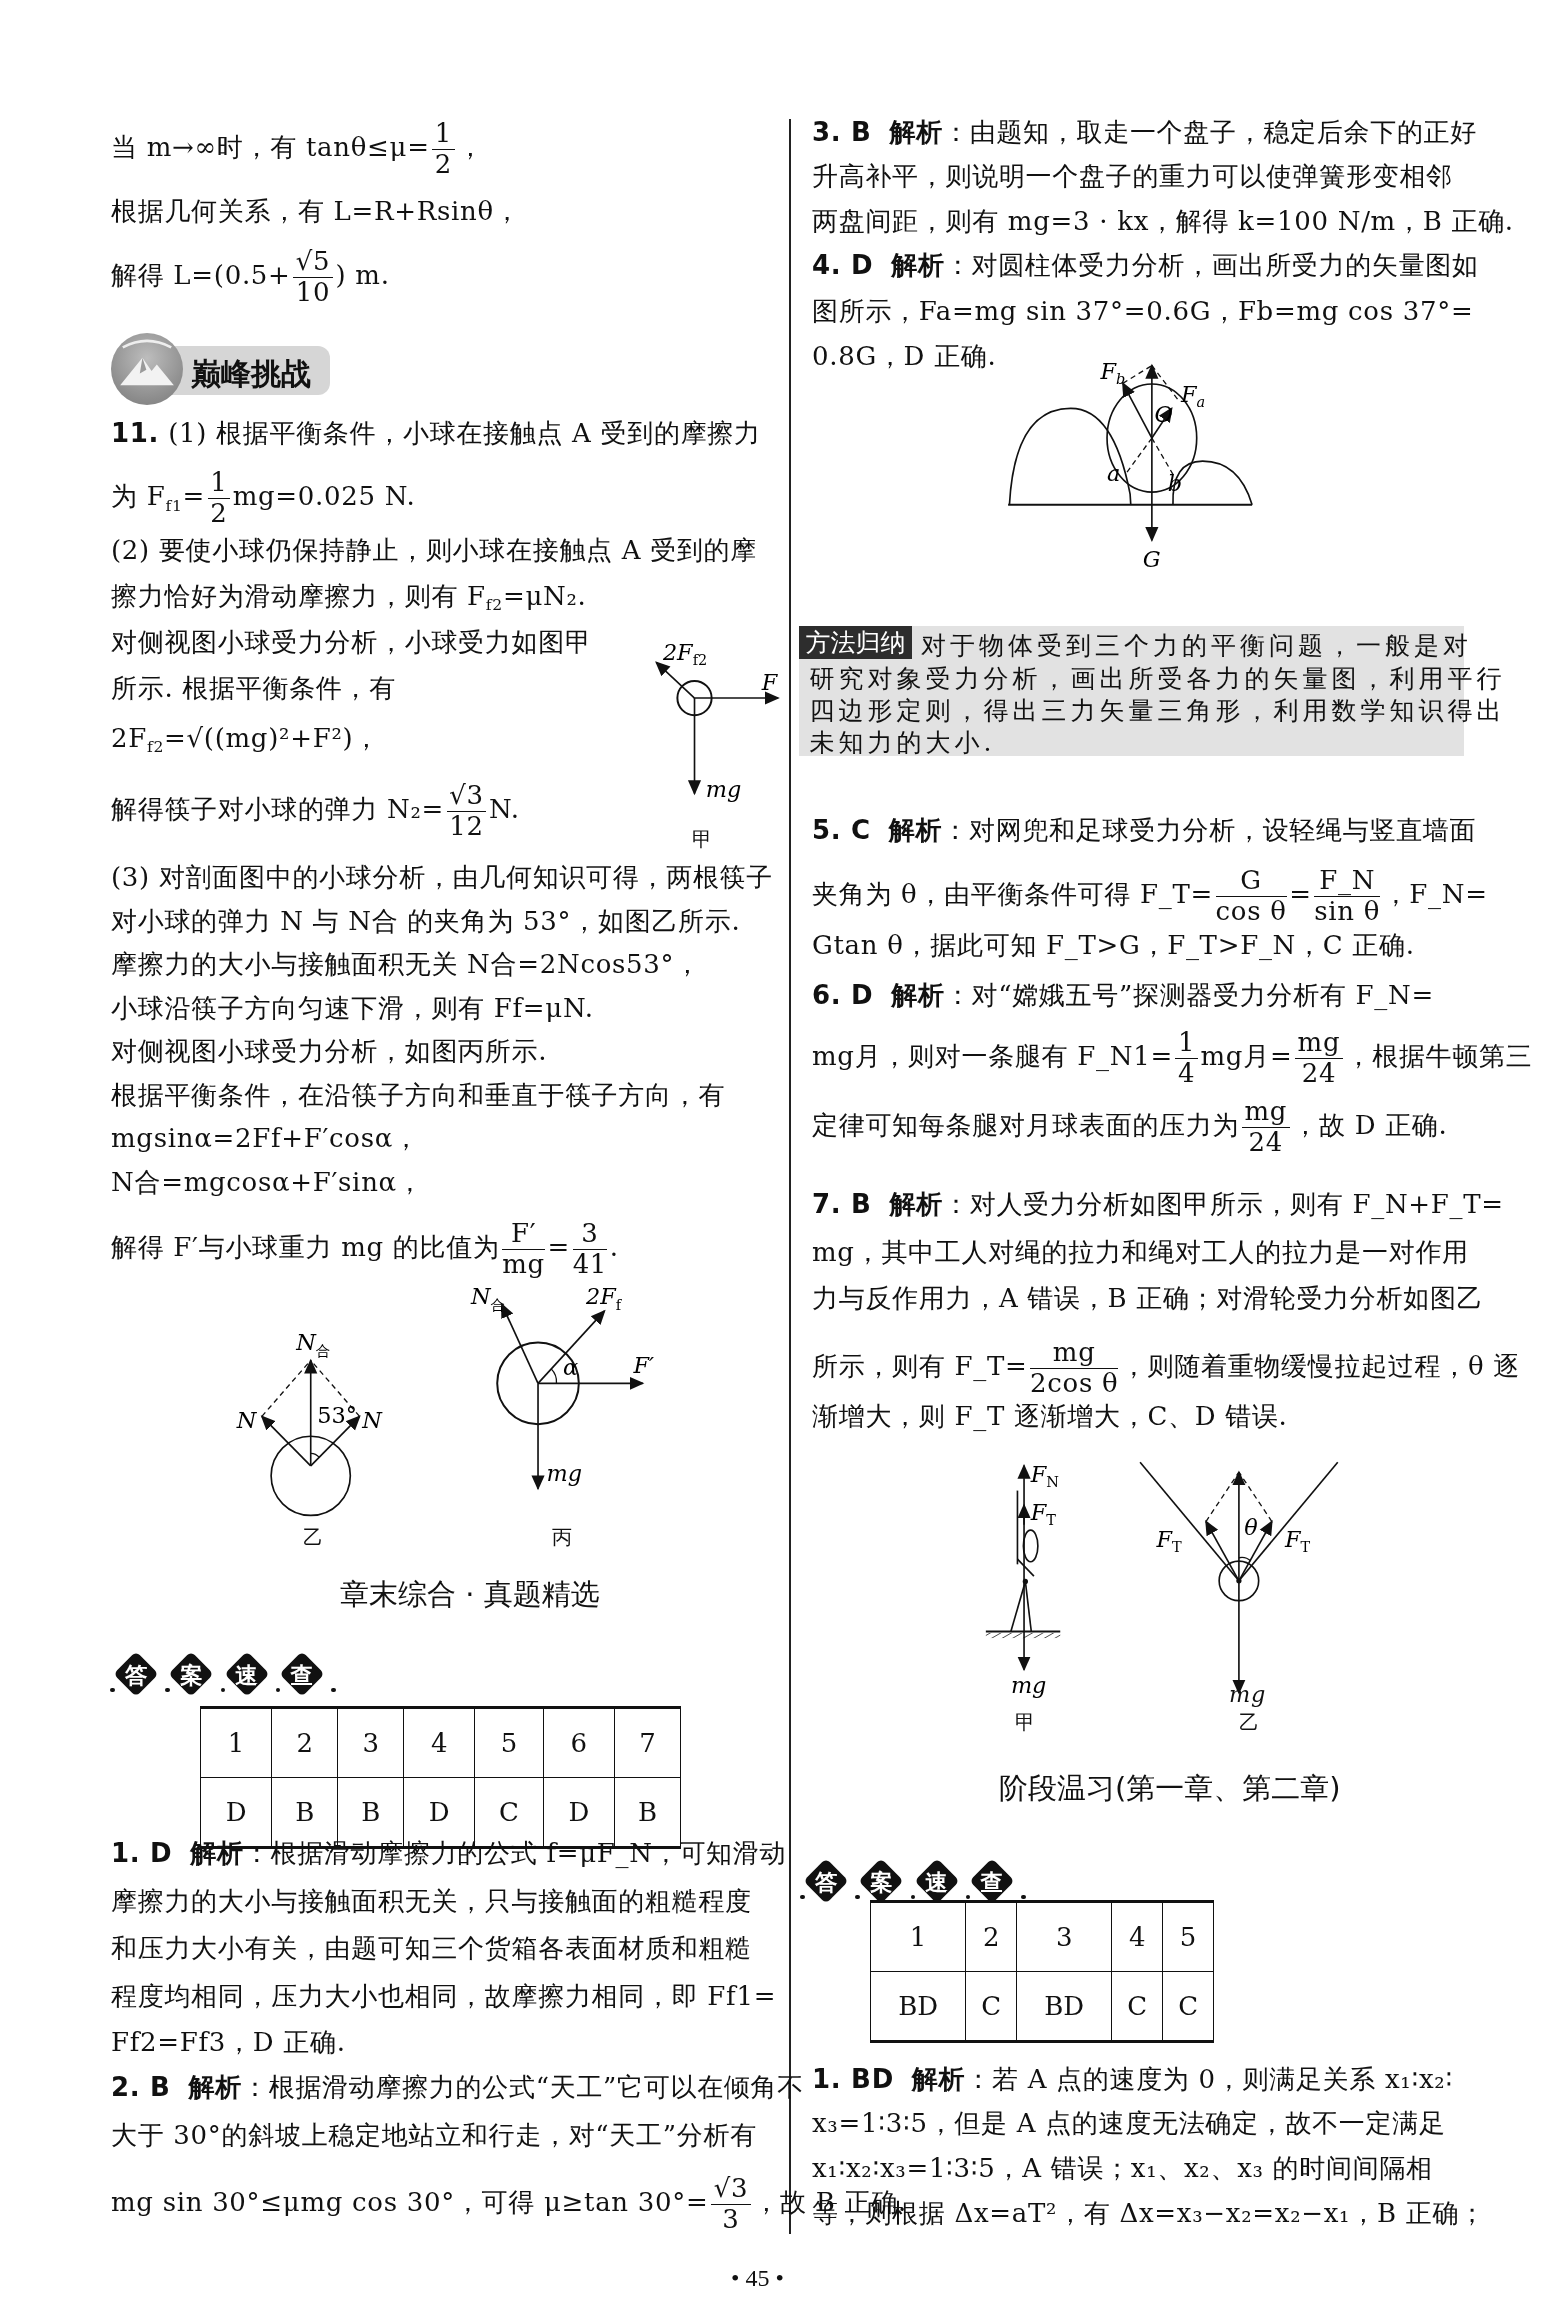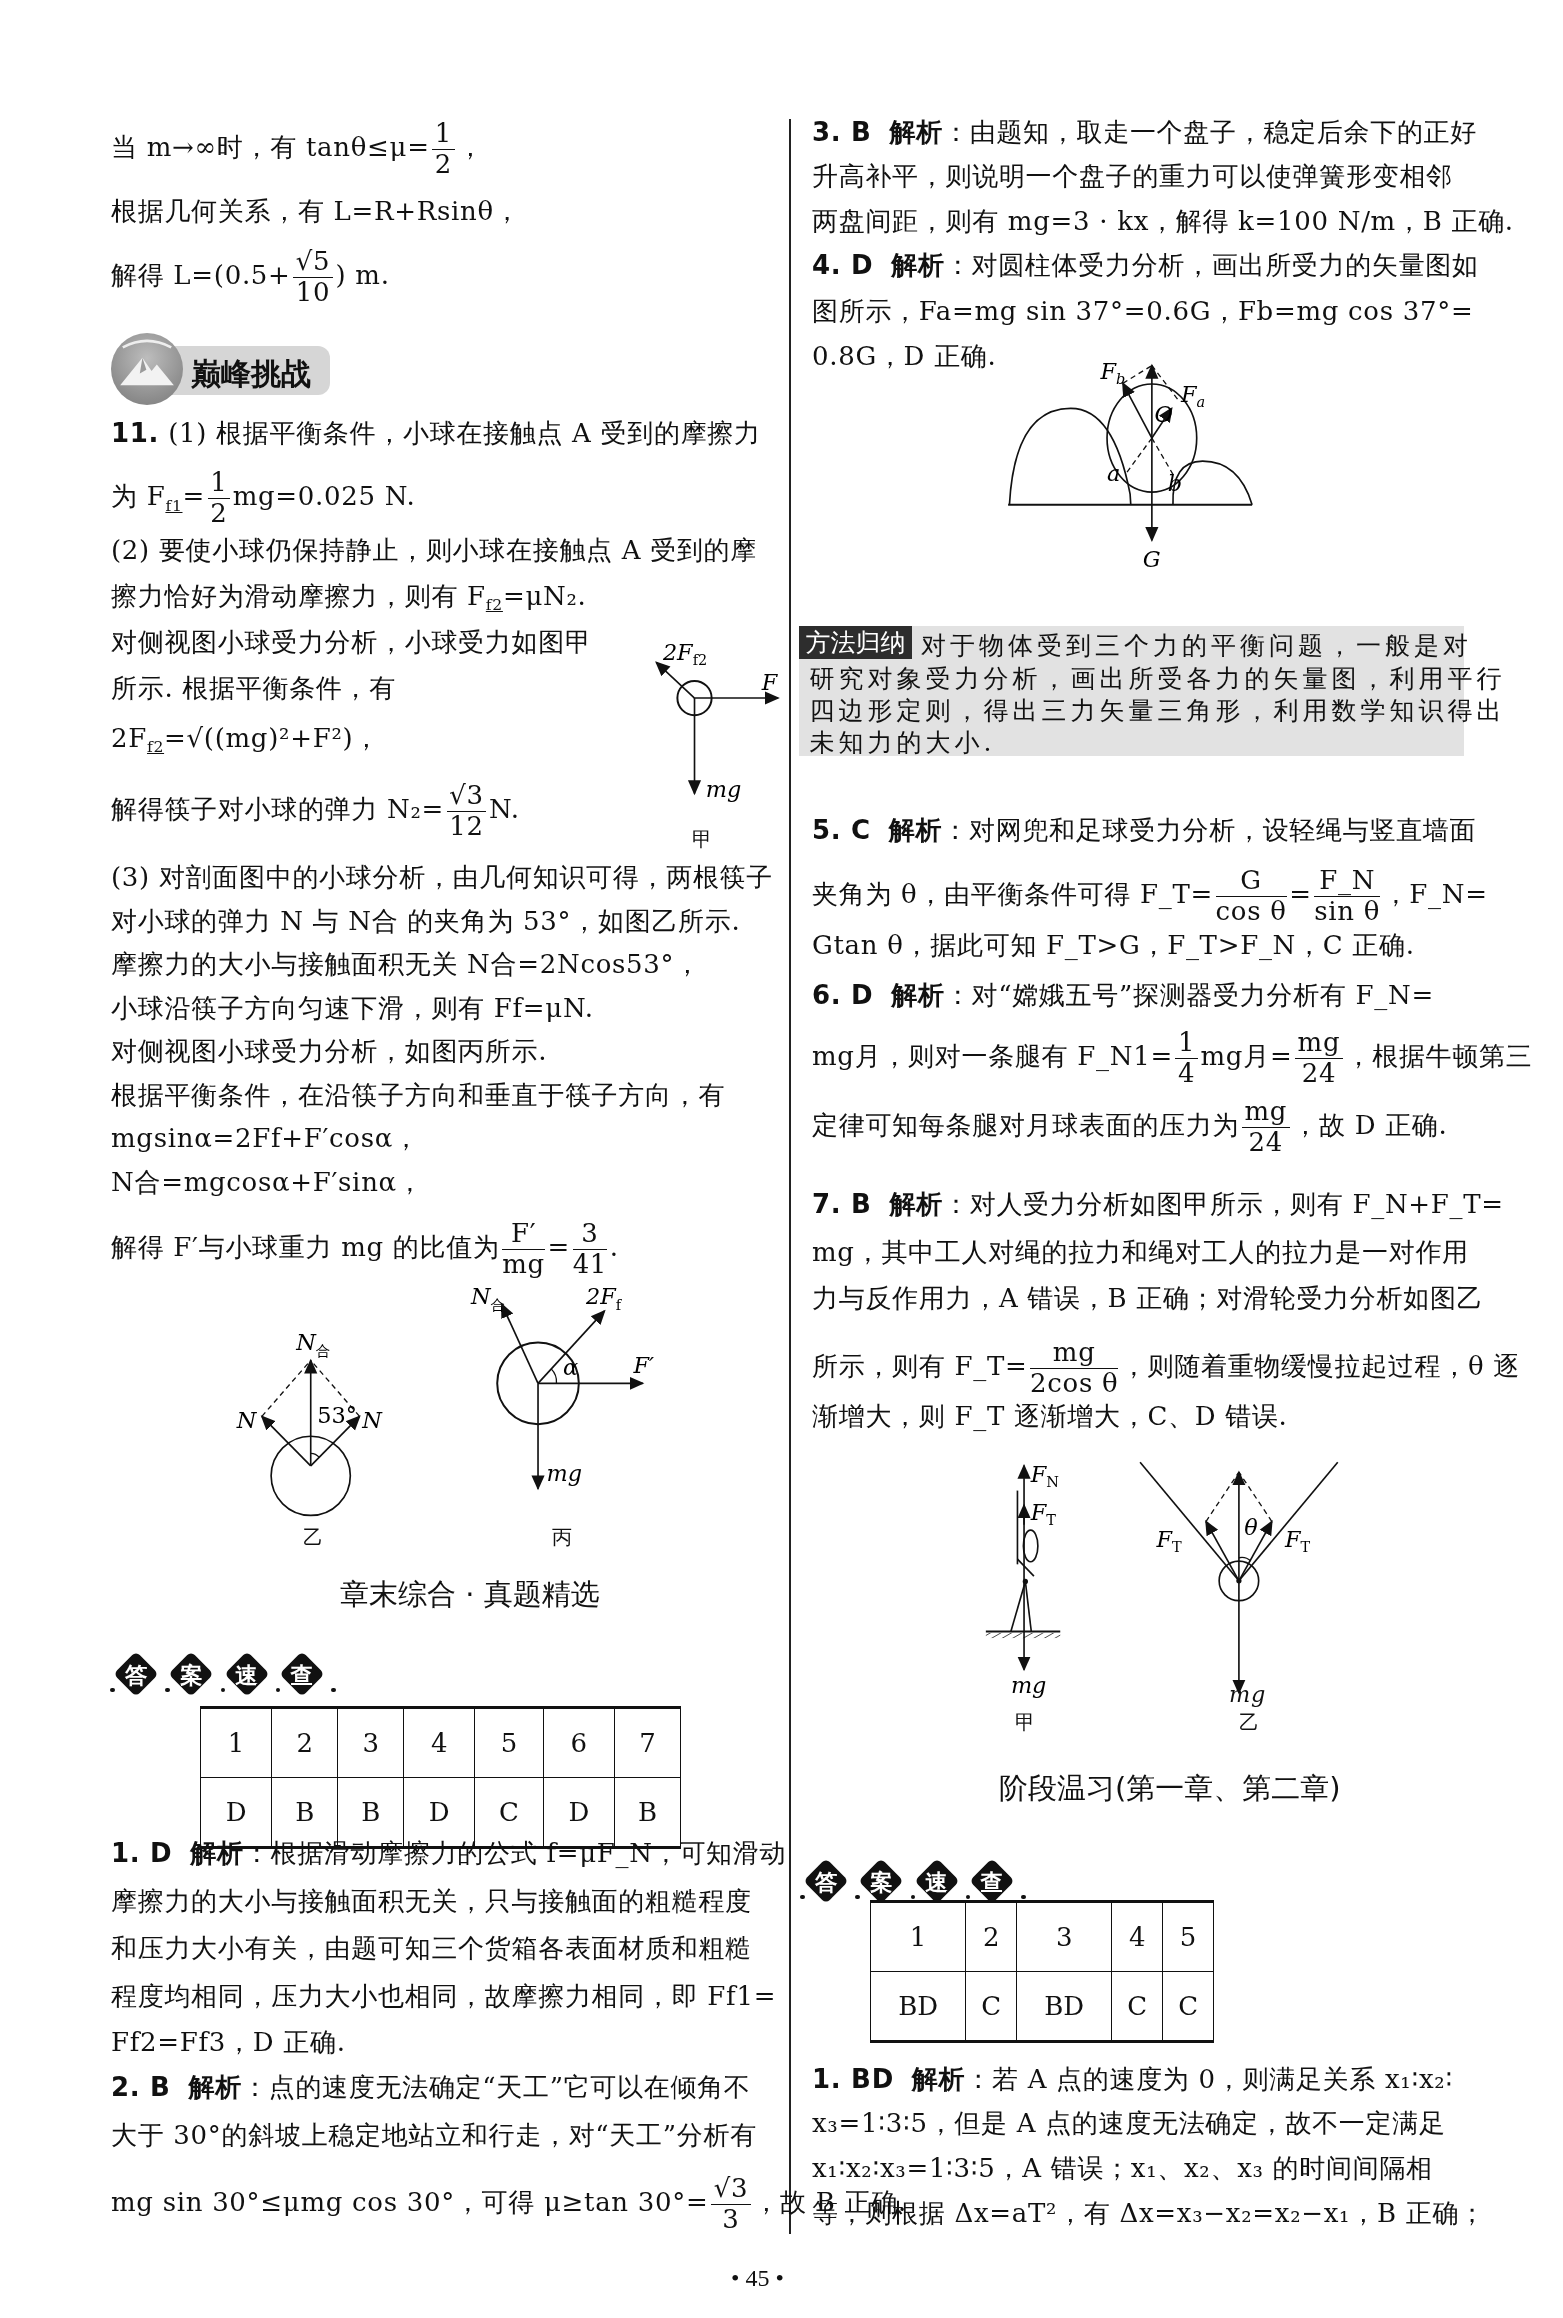--- a/index.html
+++ b/index.html
@@ -13,21 +13,21 @@
   .col-right { left: 812px; width: 675px; }
   .divider { position: absolute; left: 789px; top: 119px; width: 2px; height: 2115px; background: #222; }
   .line {
     position: absolute; left: 0; white-space: nowrap;
     font-size: 26px; line-height: 1; letter-spacing: 0.7px;
   }
   .b { font-weight: bold; font-family: "DejaVu Sans", "Liberation Sans", sans-serif; }
   .frac { display: inline-block; vertical-align: middle; text-align: center; margin: 0 2.6px; }
   .frac > span { display: block; line-height: 1.15; }
   .frac .num { border-bottom: 1.3px solid #111; padding: 0 2.6px; }
-  sub { font-size: 60%; vertical-align: -0.35em; text-decoration: underline; }
+  sub { font-size: 60%; vertical-align: -0.35em; }
   
   .banner { position: absolute; left: 111px; top: 333px; height: 72px; width: 224px; }
   .banner .pill {
     position: absolute; left: 33px; top: 13px; width: 186px; height: 49px;
     background: #d6d6d6; border-radius: 0 12px 12px 0;
   }
   .banner .pill span {
     position: absolute; left: 47px; top: 8px;
     font-family: "DejaVu Sans", "Liberation Sans", sans-serif; font-weight: bold; font-size: 30px; color: #111;
   }
@@ -192,21 +192,21 @@
   </tr>
 </tbody>
   </table>
 
 <div class="col col-left">
   <div class="line" style="top:1840px"><span class="b">1. D</span>&nbsp;&nbsp;<span class="b">解析</span><span>：根据滑动摩擦力的公式 f=μF_N，可知滑动</span></div>
   <div class="line" style="top:1888px">摩擦力的大小与接触面积无关，只与接触面的粗糙程度</div>
   <div class="line" style="top:1935px">和压力大小有关，由题可知三个货箱各表面材质和粗糙</div>
   <div class="line" style="top:1983px">程度均相同，压力大小也相同，故摩擦力相同，即 Ff1=</div>
   <div class="line" style="top:2029px">Ff2=Ff3，D 正确.</div>
-  <div class="line" style="top:2074px"><span class="b">2. B</span>&nbsp;&nbsp;<span class="b">解析</span><span>：点的速度无法确定“天工”它可以在倾角不</span></div>
+  <div class="line" style="top:2074px"><span class="b">2. B</span>&nbsp;&nbsp;<span class="b">解析</span><span>：根据滑动摩擦力的公式“天工”它可以在倾角不</span></div>
   <div class="line" style="top:2122px">大于 30°的斜坡上稳定地站立和行走，对“天工”分析有</div>
   <div class="line" style="top:2174px"><span>mg sin 30°≤μmg cos 30°，可得 μ≥tan 30°=</span><span class="frac"><span class="num">√3</span><span>3</span></span><span>，故 B 正确.</span></div>
 </div>
 
 <div class="col col-right">
   <div class="line" style="top:119px"><span class="b">3. B</span>&nbsp;&nbsp;<span class="b">解析</span><span>：由题知，取走一个盘子，稳定后余下的正好</span></div>
   <div class="line" style="top:163px">升高补平，则说明一个盘子的重力可以使弹簧形变相邻</div>
   <div class="line" style="top:208px">两盘间距，则有 mg=3 · kx，解得 k=100 N/m，B 正确.</div>
   <div class="line" style="top:252px"><span class="b">4. D</span>&nbsp;&nbsp;<span class="b">解析</span><span>：对圆柱体受力分析，画出所受力的矢量图如</span></div>
   <div class="line" style="top:298px">图所示，Fa=mg sin 37°=0.6G，Fb=mg cos 37°=</div>

